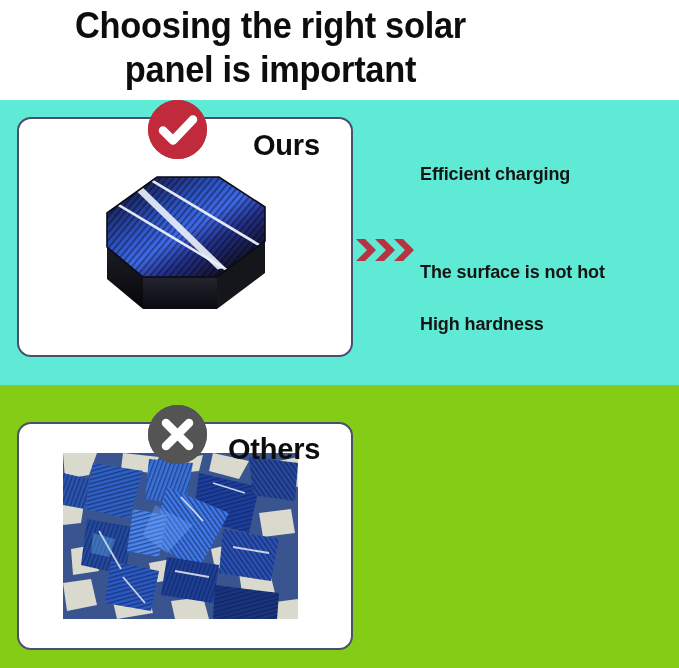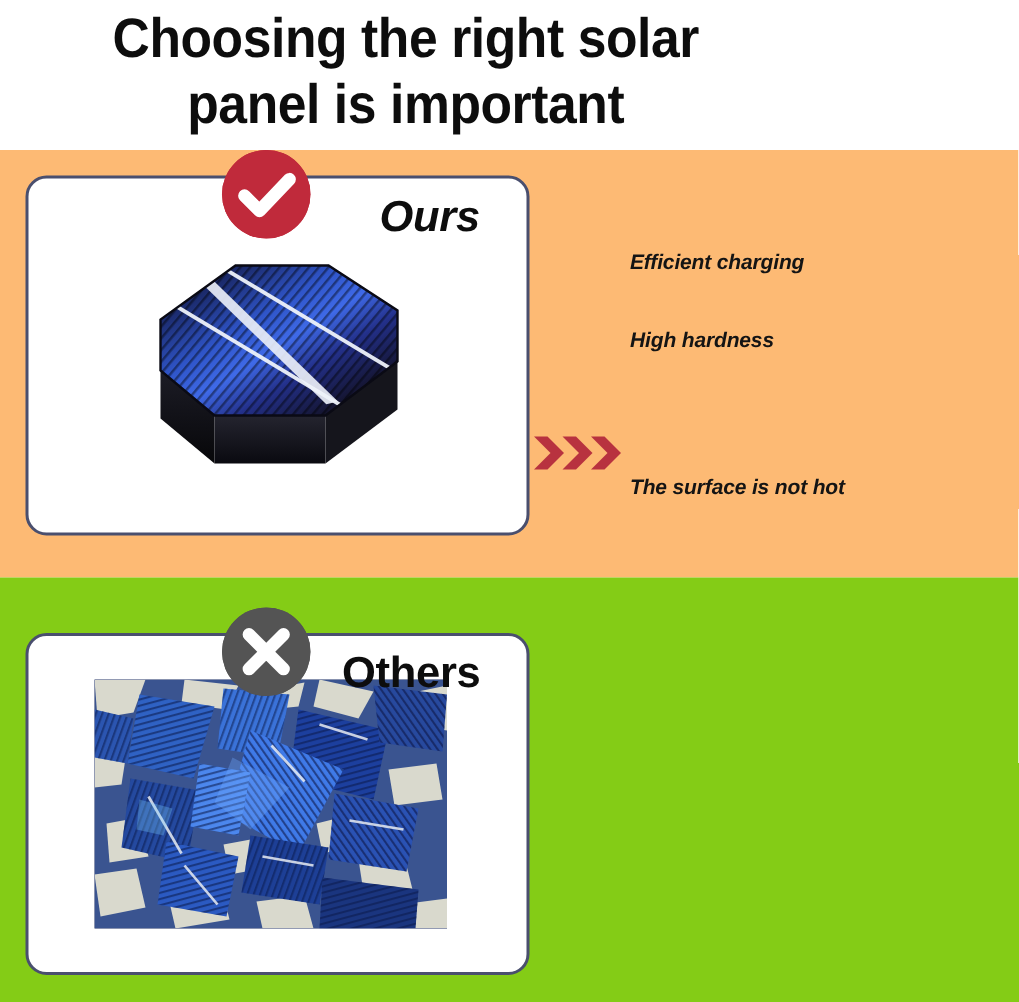--- a/index.html
+++ b/index.html
@@ -36,22 +36,21 @@
 
   
   .section {
     position: absolute;
     left: 0;
     width: 679px;
   }
   .section-ours {
     top: 100px;
     height: 285px;
-    background: #fdba74;
-    font-style: italic;
+    background: #5eead4;
   }
   .section-others {
     top: 385px;
     height: 283px;
     background: #84cc16;
   }
 
   
   .card {
     position: absolute;
@@ -128,21 +127,21 @@
   
   .features {
     position: absolute;
     left: 420px;
   }
   .features-ours   { top: 63px; }
   .features-others { top: 85px; }
 
   .feature-row {
     position: relative;
-    font-size: 14px;
+    font-size: 18px;
     font-weight: bold;
     color: #141414;
     line-height: 23px;
     white-space: pre-line;
     margin-bottom: 29px;
     letter-spacing: -0.1px;
   }
   .feature-row:last-child { margin-bottom: 0; }
 
   .chevrons {
@@ -223,32 +222,32 @@
       <path d="M15 30.5 L25 40.5 L45 19.5" fill="none" stroke="#ffffff" stroke-width="8.5" stroke-linecap="round" stroke-linejoin="round"></path>
     </svg>
   </div>
 
   <div class="brand-label brand-ours">Ours</div>
 
   <div class="features features-ours">
 
     <div class="feature-row">Efficient charging</div>
 
-    <div class="feature-row">High hardness</div>
-
     <div class="feature-row">
       <span class="chevrons">
         <svg viewBox="0 0 58 24" xmlns="http://www.w3.org/2000/svg">
           <path d="M0 1 L11 12 L0 23 L9 23 L20 12 L9 1 Z" fill="#b8323f"></path>
           <path d="M19 1 L30 12 L19 23 L28 23 L39 12 L28 1 Z" fill="#b8323f"></path>
           <path d="M38 1 L49 12 L38 23 L47 23 L58 12 L47 1 Z" fill="#b8323f"></path>
         </svg>
       </span>
       <span>The surface is not hot</span>
     </div>
+
+    <div class="feature-row">High hardness</div>
   </div>
 </div>
 
 <div class="section section-others">
 
   <div class="card card-others">
 
     <div class="photo-wrap">
       <svg viewBox="0 0 235 166" xmlns="http://www.w3.org/2000/svg">
         <defs>

